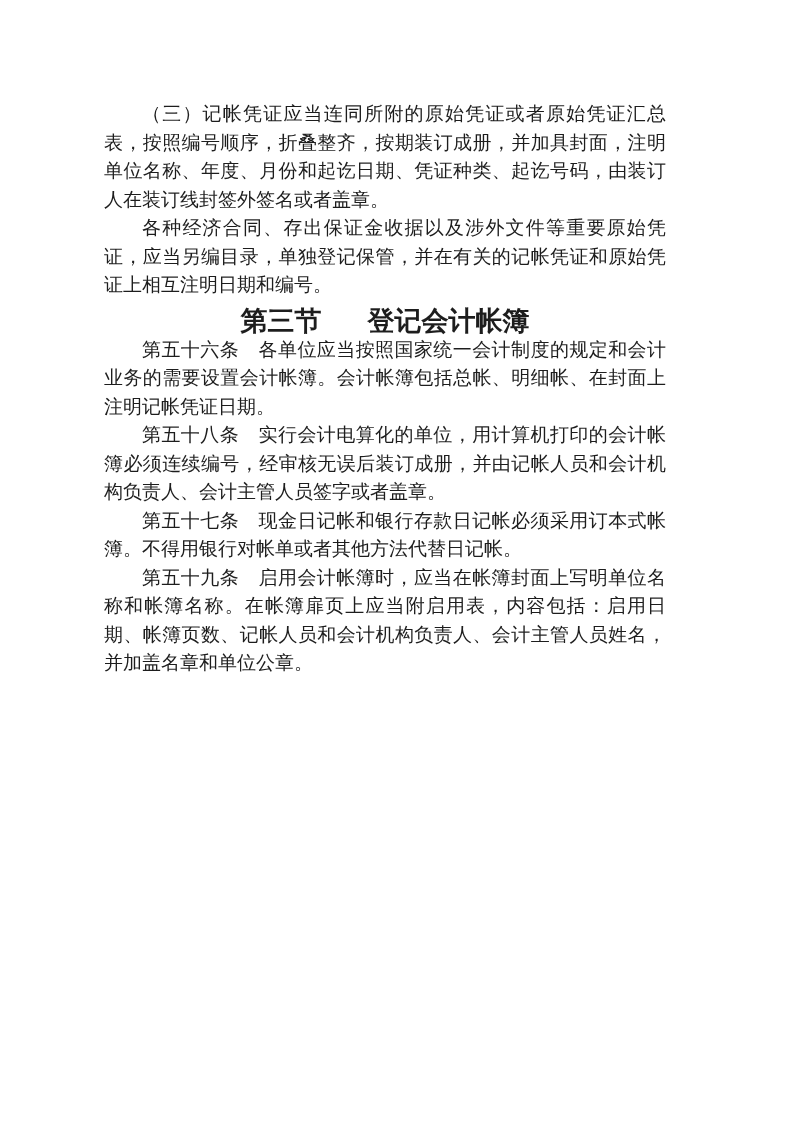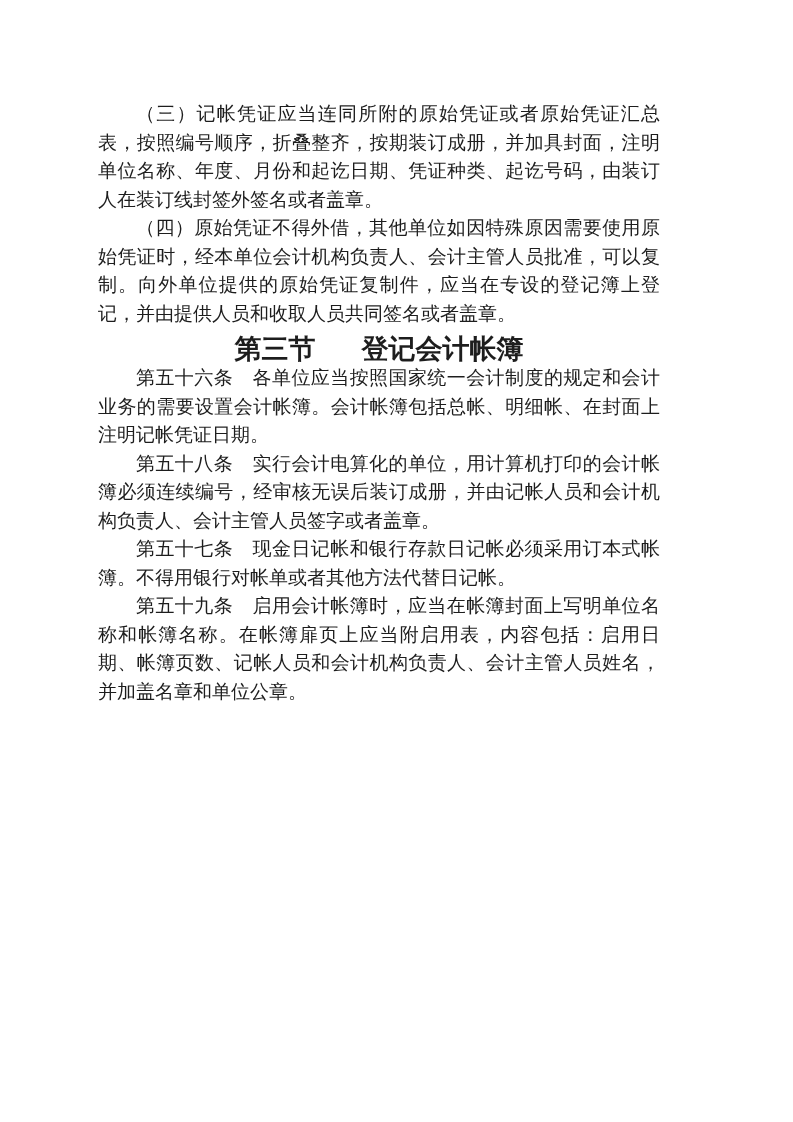--- a/index.html
+++ b/index.html
@@ -9,21 +9,21 @@
   }
   body {
     width: 793px;
     height: 1122px;
     overflow: hidden;
     position: relative;
   }
   .page {
     position: absolute;
     top: 100px;
-    left: 98px;
+    left: 104px;
     width: 562px;
     font-family: "Liberation Serif", "DejaVu Serif", serif;
     font-size: 19px;
     line-height: 28.5px;
     color: #1d1d1d;
     text-align: justify;
   }
   .para {
     margin: 0;
     text-indent: 2em;
@@ -43,22 +43,22 @@
   }
 </style>
 </head>
 <body>
 
 <div class="page">
 
   <p class="para">（三）记帐凭证应当连同所附的原始凭证或者原始凭证汇总表，按照编号顺序，折叠整齐，按期装订成册，并加具封面，注明单位名称、年度、月份和起讫日期、凭证种类、起讫号码，由装订人在装订线封签外签名或者盖章。</p>
 
 
+  <p class="para">各种经济合同、存出保证金收据以及涉外文件等重要原始凭证，应当另编目录，单独登记保管，并在有关的记帐凭证和原始凭证上相互注明日期和编号。</p>
 
-  <p class="para">（四）原始凭证不得外借，其他单位如因特殊原因需要使用原始凭证时，经本单位会计机构负责人、会计主管人员批准，可以复制。向外单位提供的原始凭证复制件，应当在专设的登记簿上登记，并由提供人员和收取人员共同签名或者盖章。</p>
 
 
   <h2 class="section-heading">
     <span>第三节</span><span class="heading-gap"></span><span>登记会计帐簿</span>
   </h2>
 
   <p class="para">第五十六条　各单位应当按照国家统一会计制度的规定和会计业务的需要设置会计帐簿。会计帐簿包括总帐、明细帐、在封面上注明记帐凭证日期。</p>
 
   <p class="para">第五十八条　实行会计电算化的单位，用计算机打印的会计帐簿必须连续编号，经审核无误后装订成册，并由记帐人员和会计机构负责人、会计主管人员签字或者盖章。</p>
 

